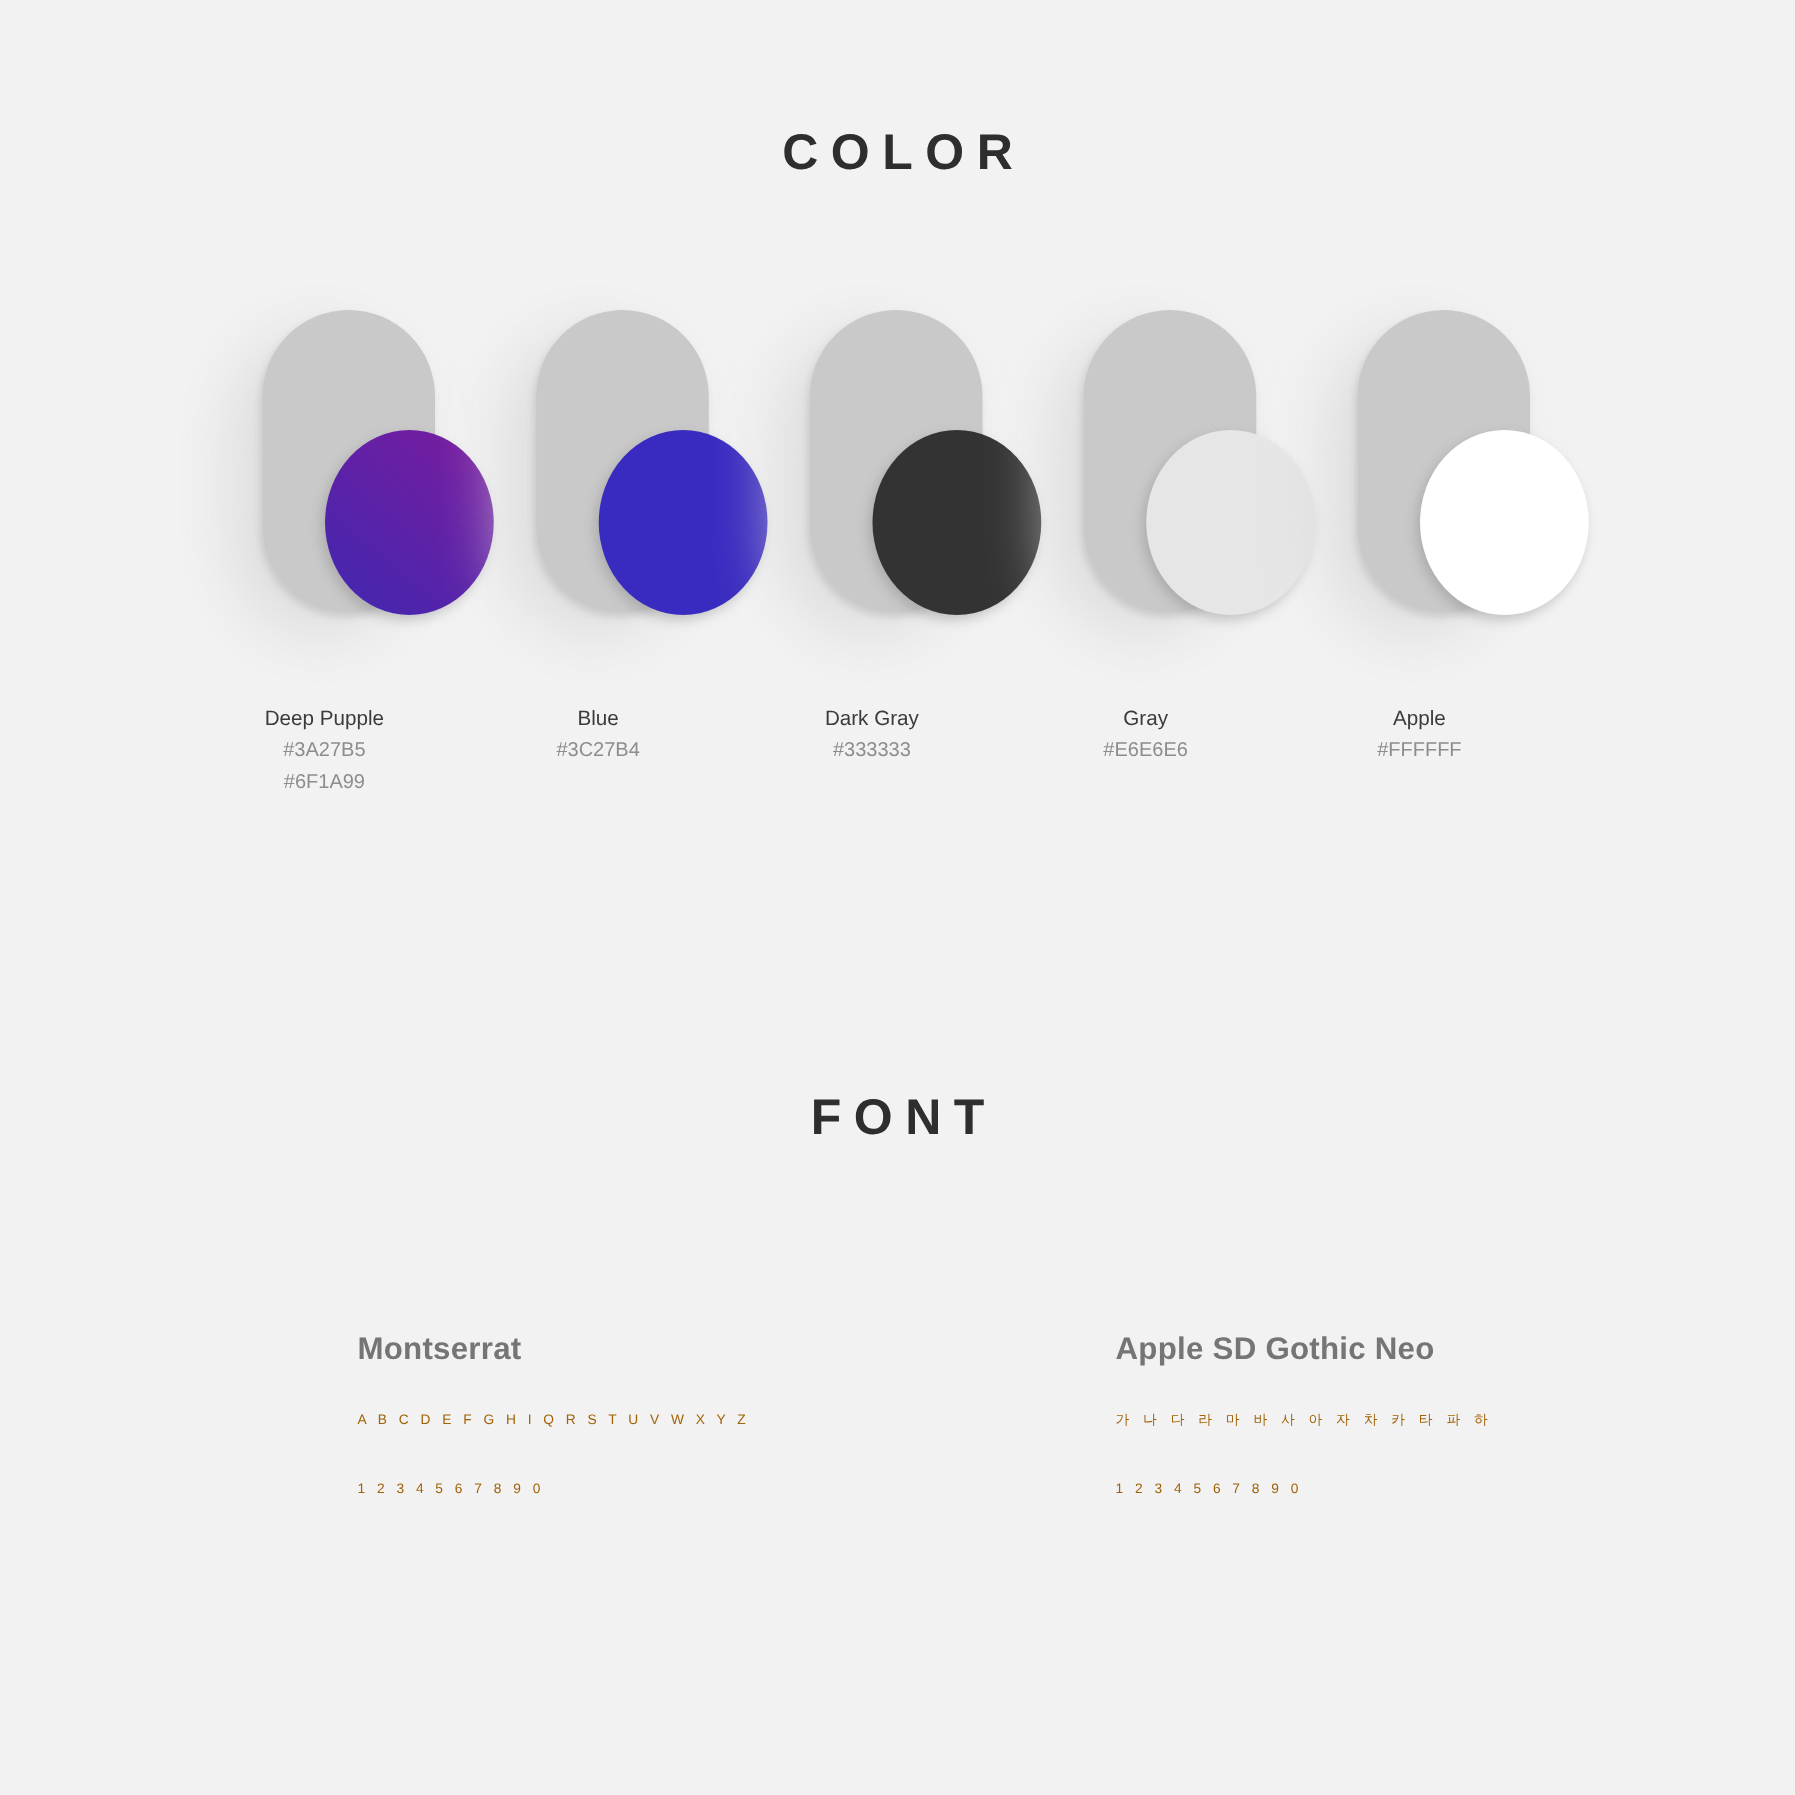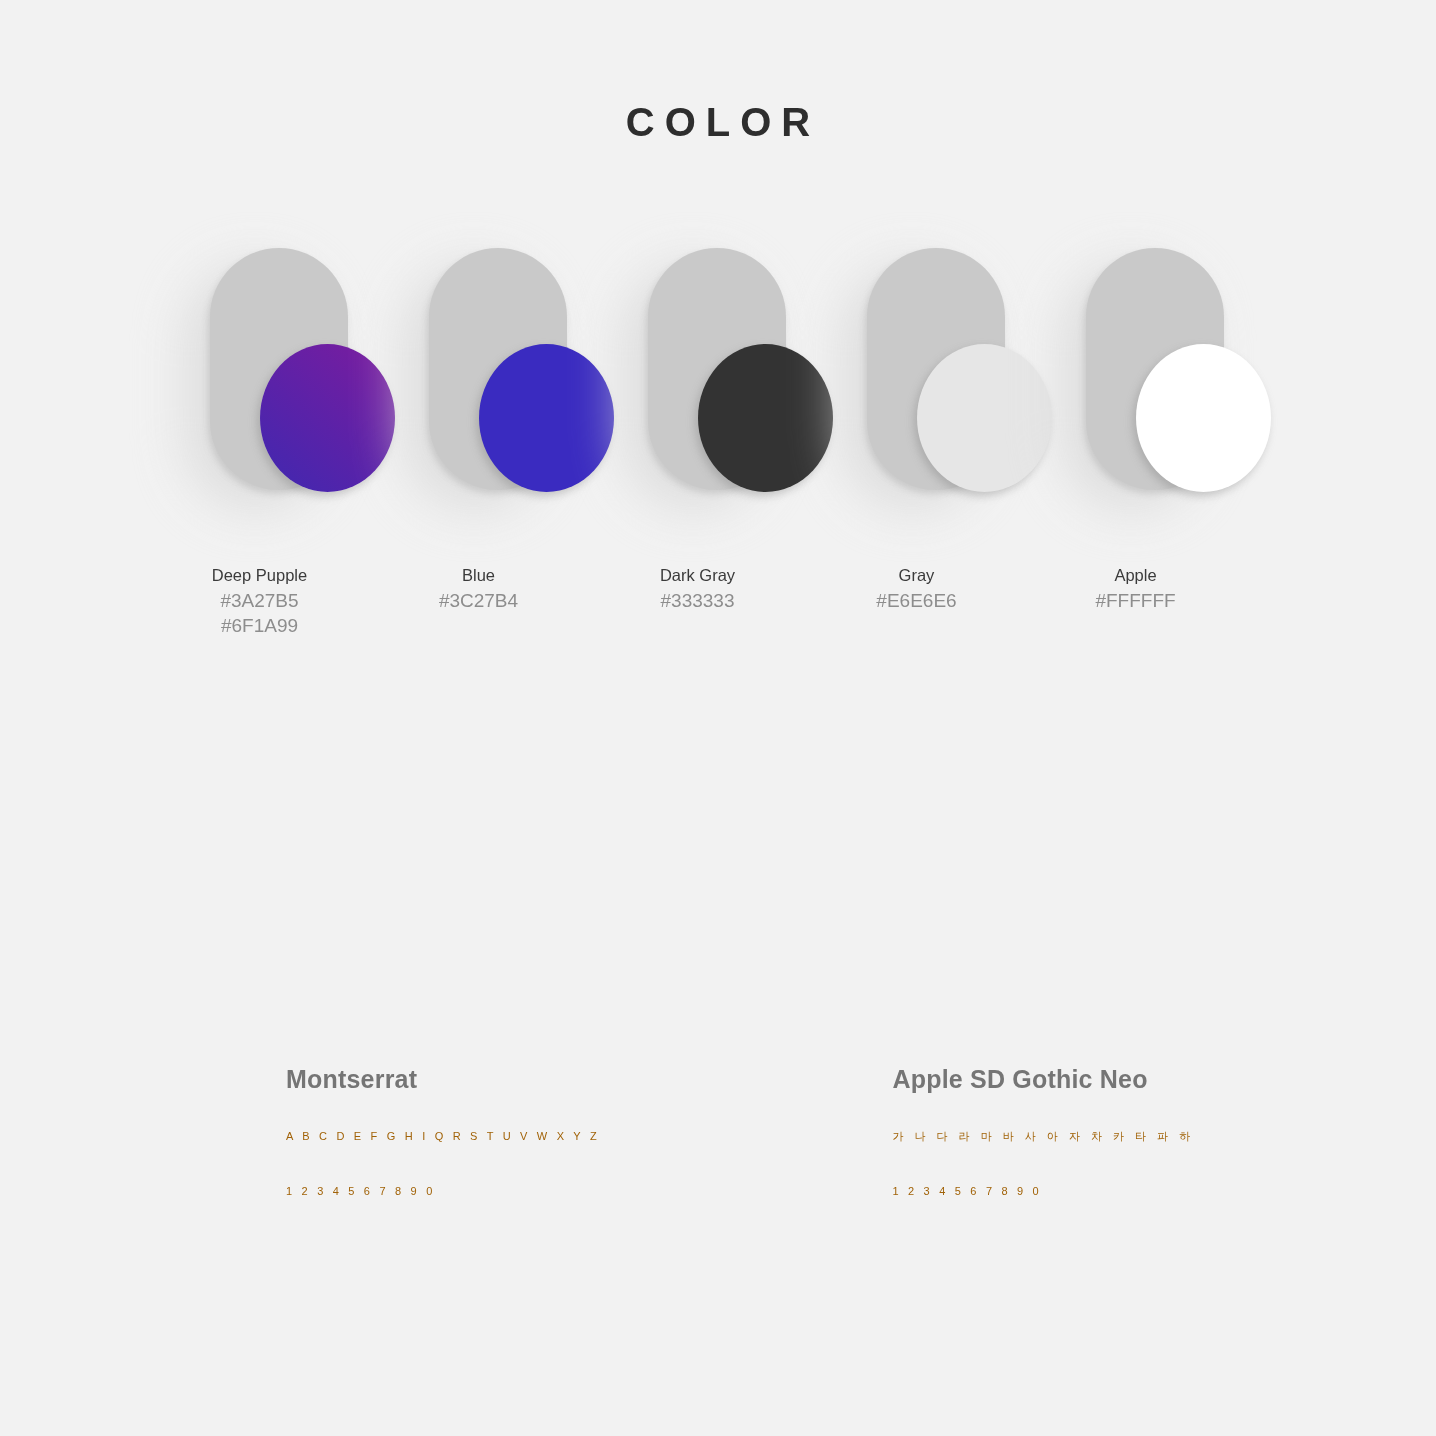--- a/index.html
+++ b/index.html
@@ -95,21 +95,21 @@
     width: 219px;
     text-align: center;
   }
   .swatch-name {
     font-size: 16.5px;
     color: #3b3b3b;
     line-height: 25px;
     white-space: nowrap;
   }
   .swatch-hex {
-    font-size: 19px;
+    font-size: 16px;
     color: #8d8d8d;
     line-height: 25px;
     white-space: nowrap;
   }
 
   
   .font-row {
     position: absolute;
     top: 1062px;
     left: 286px;
@@ -198,20 +198,21 @@
         <div class="dot" style="background:#ffffff;"></div>
       </div>
       <div class="swatch-labels">
         <div class="swatch-name">Apple</div>
         <div class="swatch-hex">#FFFFFF</div>
       </div>
     </div>
 
   </div>
 
+  <div class="section-title" id="font-title">FONT</div>
 
   <div class="font-row">
 
     <div class="font-block">
       <div class="font-name">Montserrat</div>
       <div class="font-specimen">A B C D E F G H I Q R S T U V W X Y Z</div>
       <div class="font-specimen">1 2 3 4 5 6 7 8 9 0</div>
     </div>
 
     <div class="font-block secondary">

